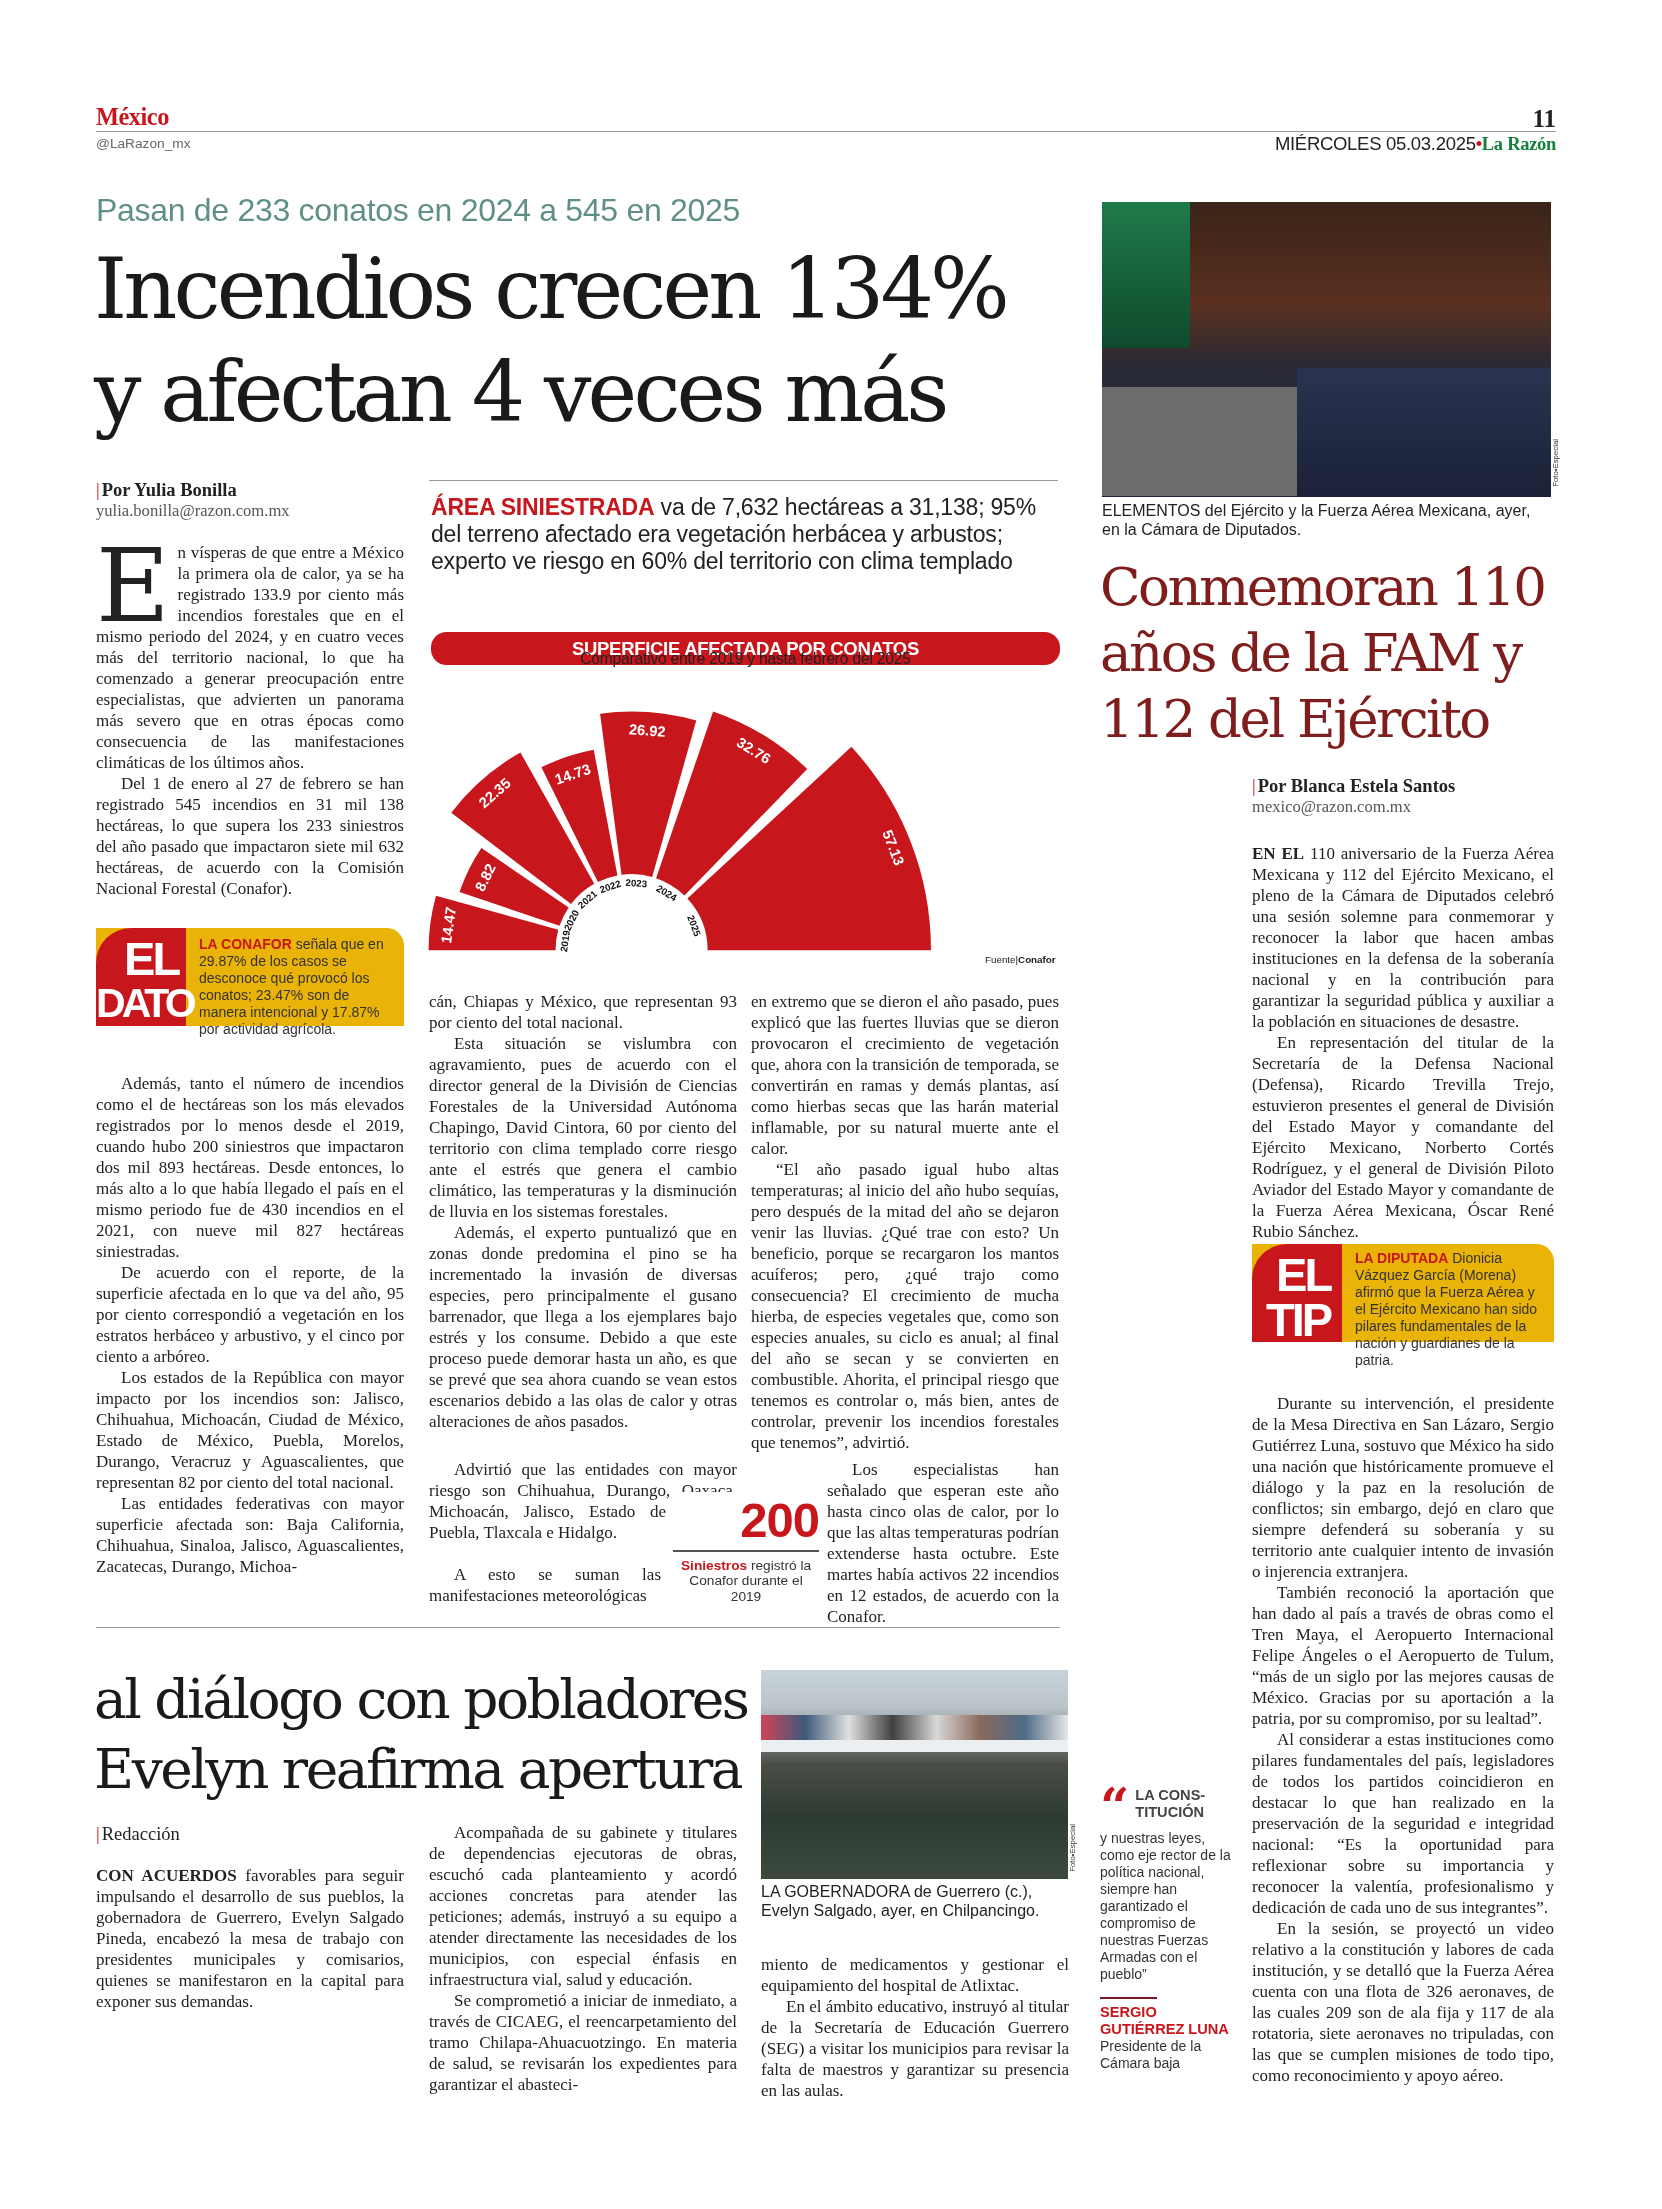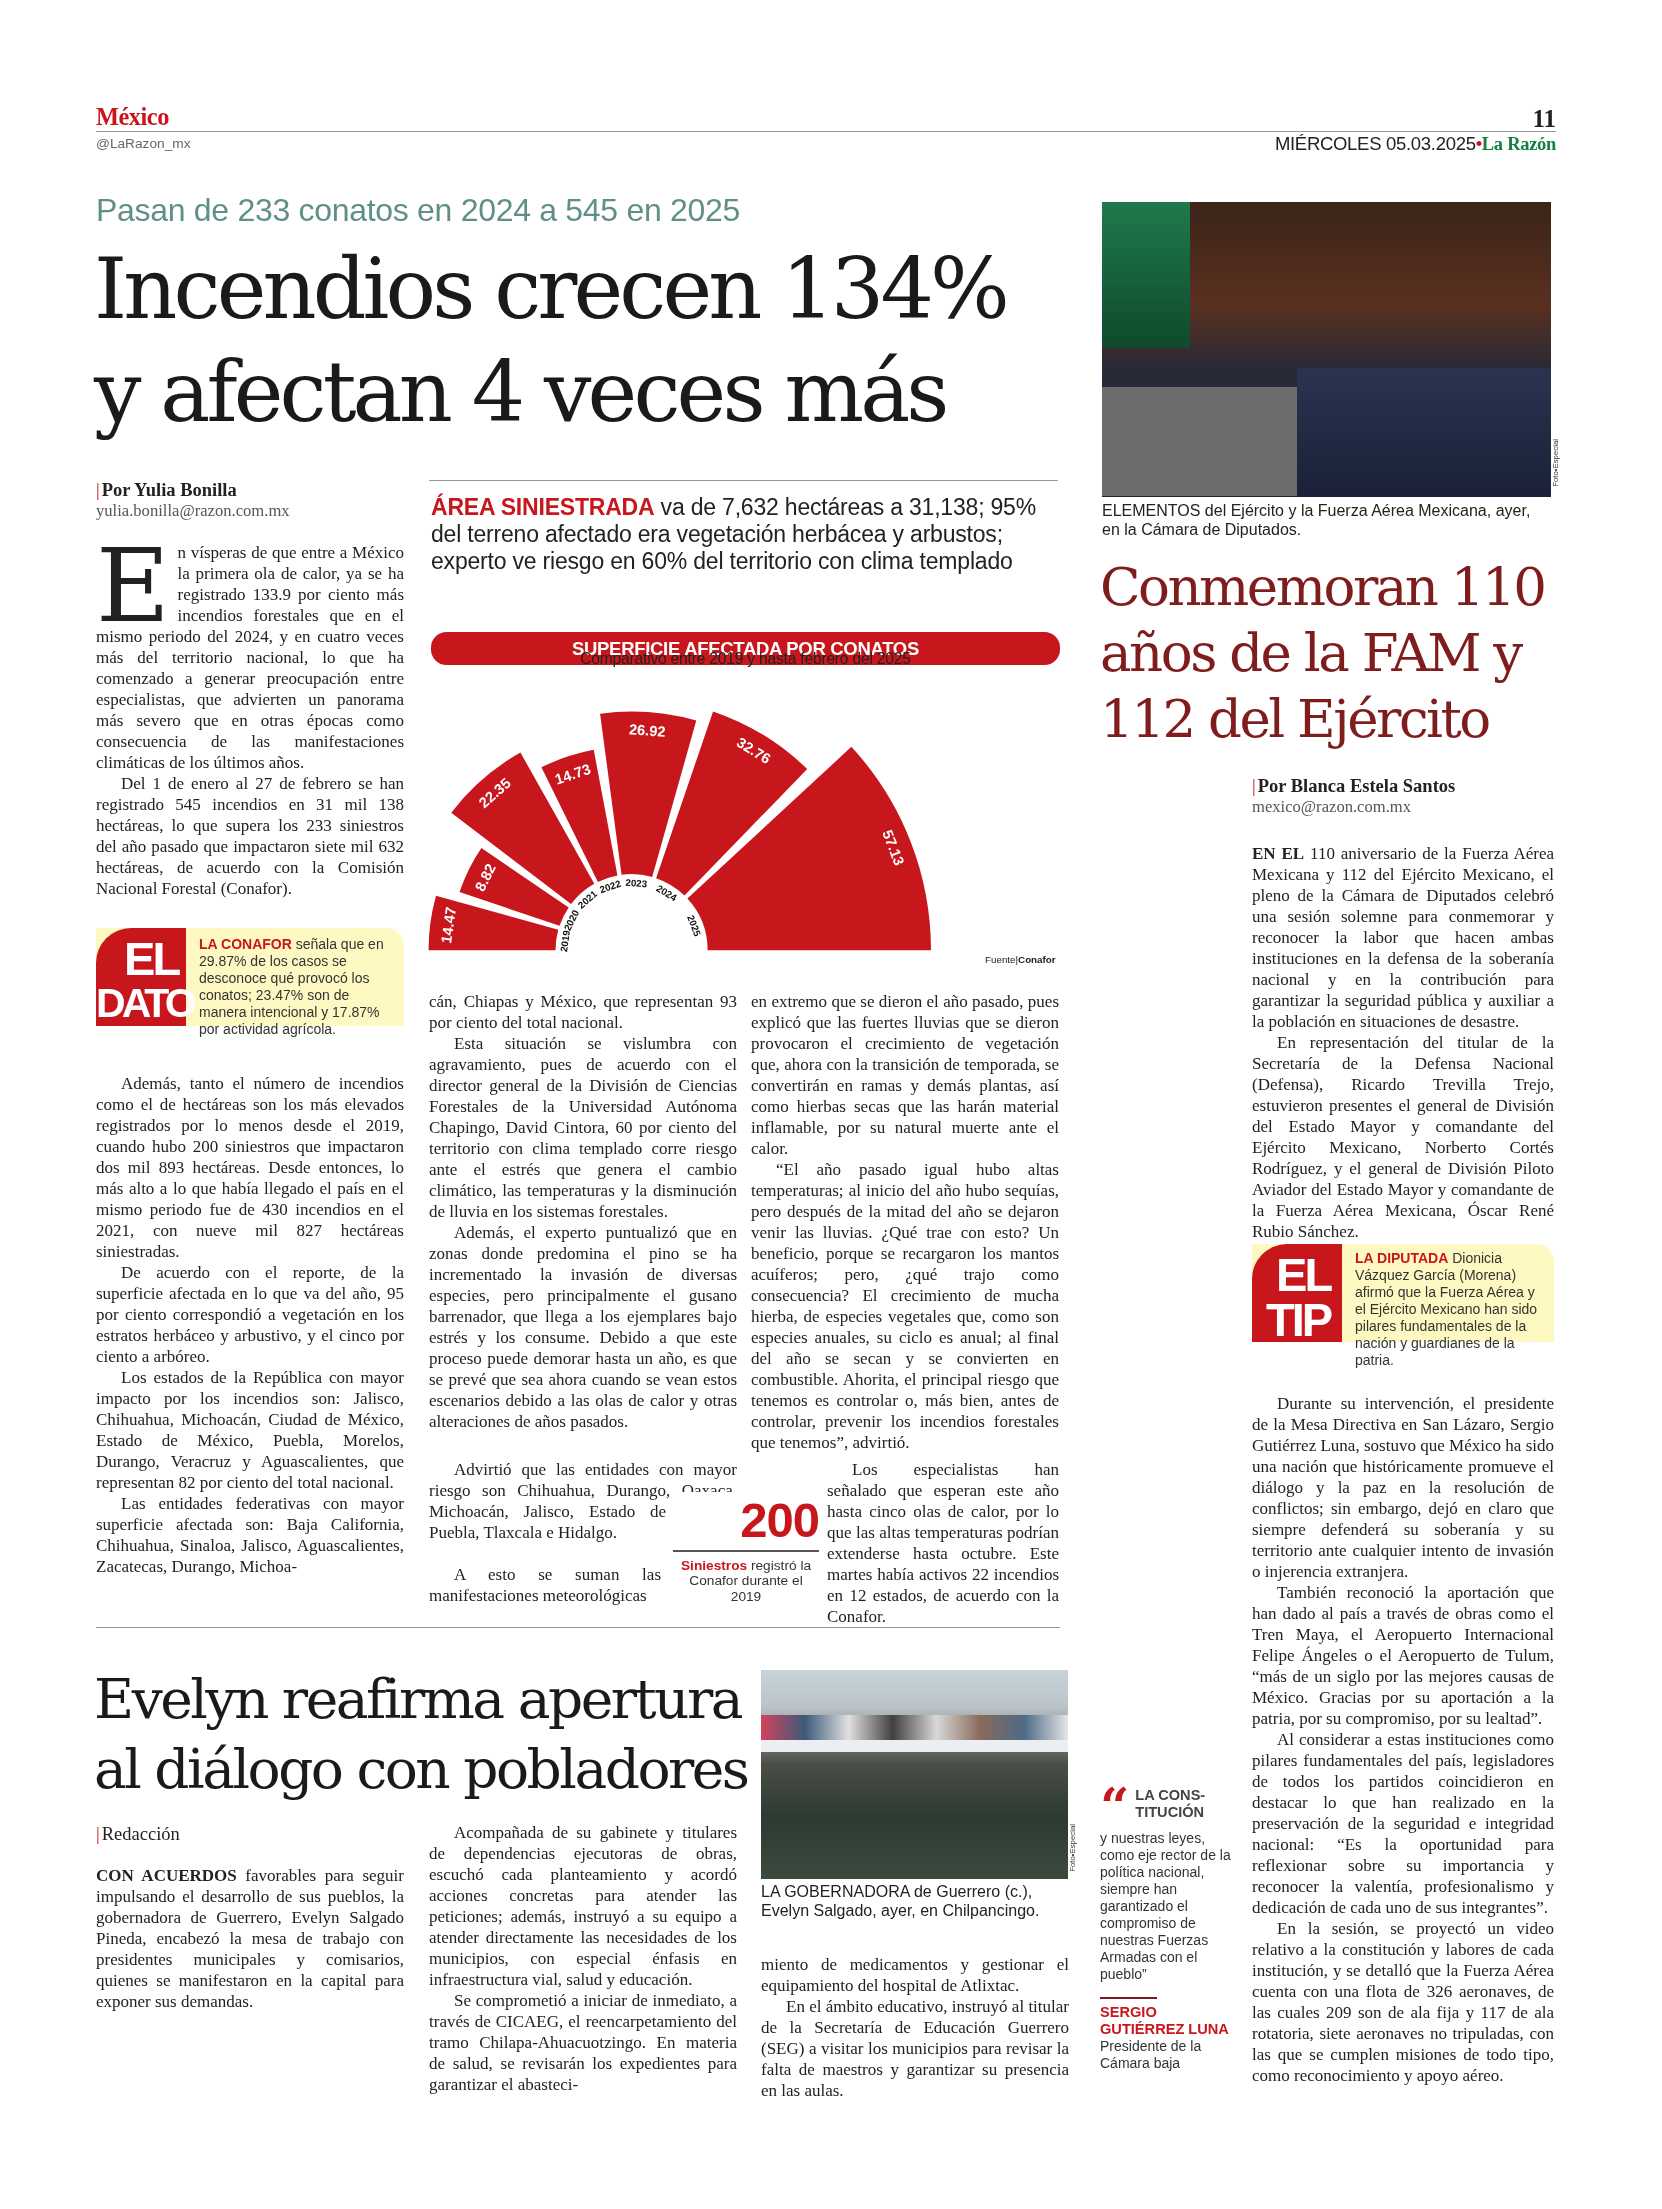--- a/index.html
+++ b/index.html
@@ -20,21 +20,21 @@
   .headline{font-family:"DejaVu Serif",serif;font-size:84px;line-height:103px;letter-spacing:-3.9px;color:#1a1a1a}
   .byline{font-family:"Liberation Serif",serif;font-weight:bold;font-size:18.5px;color:#222}
   .byline .bar{color:#c8161d;font-weight:normal;margin-right:2px}
   .email{font-family:"Liberation Serif",serif;font-size:16.6px;color:#555}
   .dropcap{float:left;font-family:"DejaVu Serif",serif;font-size:101px;line-height:80px;margin:3.9px 7.8px 0 0;color:#222}
   .deck{font-family:"Liberation Sans",sans-serif;font-size:23px;line-height:27px;color:#222;letter-spacing:-0.2px}
   .deck b{color:#c8161d;font-weight:bold}
   .chart-banner{background:#c8161d;color:#fff;font-family:"Liberation Sans",sans-serif;font-weight:bold;font-size:18.5px;text-align:center;border-radius:15.6px;letter-spacing:-0.3px}
   .chart-sub{font-family:"Liberation Sans",sans-serif;font-size:15.6px;text-align:center;color:#222;letter-spacing:-0.2px}
   .fuente{font-family:"Liberation Sans",sans-serif;font-size:9.8px;color:#222}
-  .dato-box{background:#fef9c3;border-radius:0 17.6px 0 0}
+  .dato-box{background:#eab308;border-radius:0 17.6px 0 0}
   .dato-tag{background:#c8161d;color:#fff;font-family:"Liberation Sans",sans-serif;font-weight:bold;text-align:right;border-radius:35px 0 0 0;line-height:49px;font-size:49px;letter-spacing:-2.9px;transform-origin:left top}
   .dato-text{font-family:"Liberation Sans",sans-serif;font-size:14px;line-height:17px;color:#333}
   .dato-text b{color:#c8161d}
   .big-num{font-family:"Liberation Sans",sans-serif;font-weight:bold;font-size:49px;color:#c8161d;text-align:right;letter-spacing:-1px}
   .num-cap{font-family:"Liberation Sans",sans-serif;font-size:13.7px;line-height:15.6px;color:#333;text-align:center}
   .num-cap b{color:#c8161d}
   .photo{overflow:hidden}
   .credit{font-family:"Liberation Sans",sans-serif;font-size:7.8px;color:#333;writing-mode:vertical-rl;transform:rotate(180deg)}
   .caption{font-family:"Liberation Sans",sans-serif;font-size:16px;line-height:19px;color:#222}
   .headline2{font-family:"DejaVu Serif",serif;font-size:55px;line-height:70px;letter-spacing:-2.5px;color:#1a1a1a}
@@ -189,22 +189,22 @@
     <span class="red" style="font-family:'DejaVu Serif',serif;font-weight:bold;font-size:51px;line-height:39px;margin-right:5.9px">“</span>
     <span class="quote-name" style="color:#444;font-size:14.6px;line-height:16.6px">LA CONS-TITUCIÓN</span>
   </div>
   <div class="quote-text" style="margin-top:3.9px">y nuestras leyes, como eje rector de la política nacional, siempre han garantizado el compromiso de nuestras Fuerzas Armadas con el pueblo”</div>
   <div style="width:57px;height:2px;background:#7a1a22;margin:13.7px 0 5.9px"></div>
   <div class="quote-name">SERGIO GUTIÉRREZ LUNA</div>
   <div class="quote-text">Presidente de la Cámara baja</div>
 </div>
 
 <div class="abs headline2" style="left:94px;top:1664px;width:683px">
+  <div>al diálogo con pobladores</div>
   <div>Evelyn reafirma apertura</div>
-  <div>al diálogo con pobladores</div>
 </div>
 <div class="abs byline" style="left:96px;top:1824px;font-weight:normal"><span class="bar">|</span><span>Redacción</span></div>
 
 <div class="abs body-text" style="left:96px;top:1865px;width:308px">
   <p class="noind"><b>CON ACUERDOS</b><span> favorables para seguir impulsando el desarrollo de sus pueblos, la gobernadora de Guerrero, Evelyn Salgado Pineda, encabezó la mesa de trabajo con presidentes municipales y comisarios, quienes se manifestaron en la capital para exponer sus demandas.</span></p>
 </div>
 <div class="abs body-text" style="left:429px;top:1822px;width:308px">
   <p>Acompañada de su gabinete y titulares de dependencias ejecutoras de obras, escuchó cada planteamiento y acordó acciones concretas para atender las peticiones; además, instruyó a su equipo a atender directamente las necesidades de los municipios, con especial énfasis en infraestructura vial, salud y educación.</p>
   <p>Se comprometió a iniciar de inmediato, a través de CICAEG, el reencarpetamiento del tramo Chilapa-Ahuacuotzingo. En materia de salud, se revisarán los expedientes para garantizar el abasteci-</p>
 </div>

